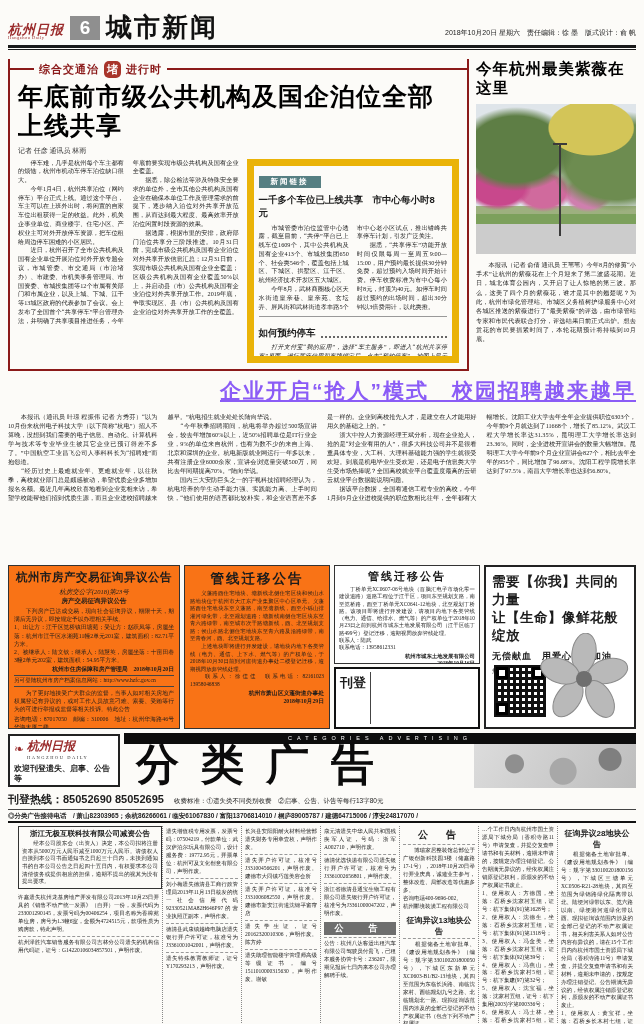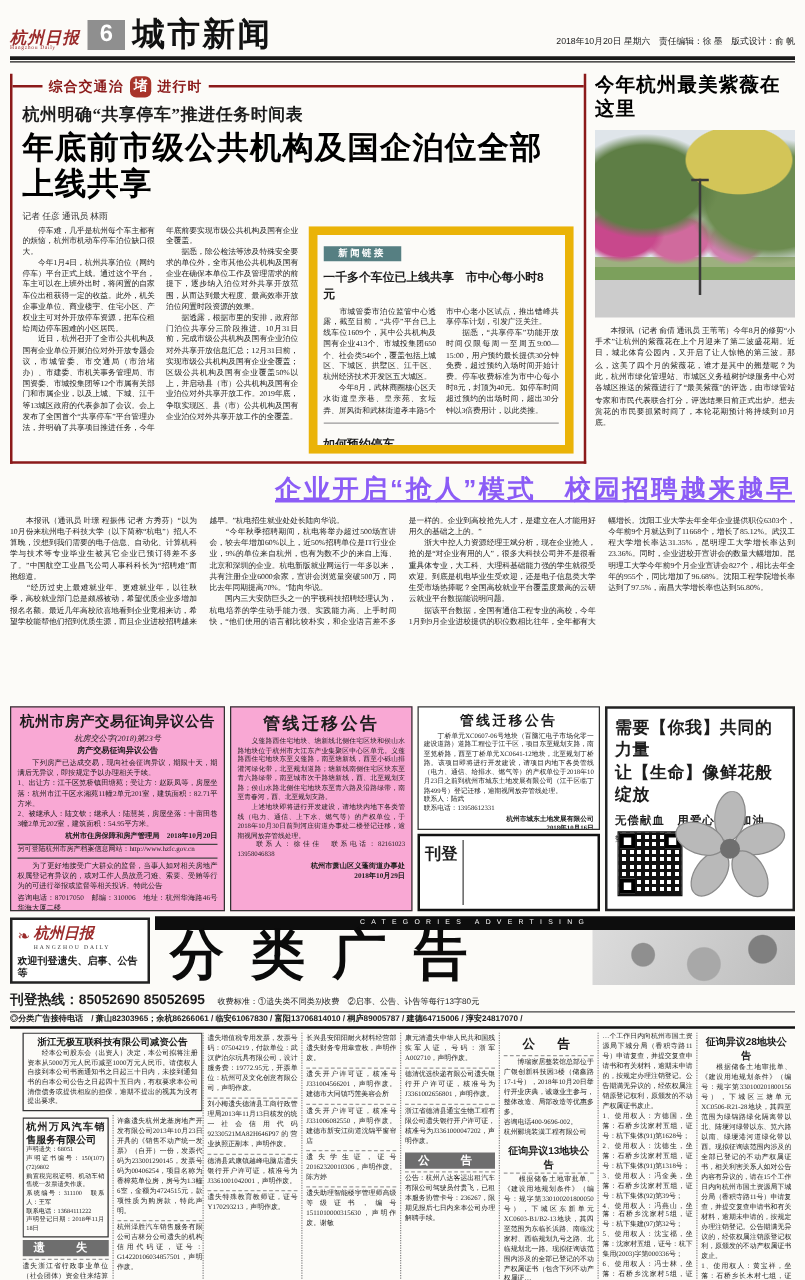--- a/index.html
+++ b/index.html
@@ -66,21 +66,21 @@
 
   
   .recruit{margin-top:6px;height:184px;display:flex;flex-direction:column;}
   .rc-headline{text-align:right;font:900 21px "Liberation Sans","DejaVu Sans",sans-serif;
                letter-spacing:2px;color:#8b5cf6;text-decoration:underline;}
   .rc-body{margin-top:8px;flex:1;column-count:4;column-gap:10px;font-size:6.2px;line-height:1.45;
            text-align:justify;overflow:hidden;white-space:pre-line;}
 
   
   .notices{display:flex;gap:4px;margin-top:4px;height:164px;}
-  .nt-box{border:1px solid #333;background:#f9a8d4;padding:4px 5px;overflow:hidden;font-size:5.8px;line-height:1.4;}
+  .nt-box{border:1px solid #333;background:#f97316;padding:4px 5px;overflow:hidden;font-size:5.8px;line-height:1.4;}
   .nt-housing{width:172px;}
   .nt-h-title{font:bold 11.5px "Liberation Sans",sans-serif;text-align:center;letter-spacing:.5px;}
   .nt-h-doc{text-align:center;font-size:6.5px;font-style:italic;margin-top:2px;}
   .nt-h-sub{text-align:center;font-size:6.5px;font-weight:bold;}
   .nt-body{text-align:justify;margin-top:2px;white-space:pre-line;}
   .nt-sig{text-align:right;font-weight:bold;margin-top:1px;}
   .nt-link{border-top:1px solid #444;border-bottom:1px solid #444;margin-top:2px;padding:1px 0;font-size:5.6px;}
   .nt-pipe{width:146px;display:flex;flex-direction:column;}
   .nt-p-title{font:bold 13.5px "Liberation Sans",sans-serif;text-align:center;letter-spacing:2px;}
   .nt-stack{width:146px;display:flex;flex-direction:column;gap:3px;}
@@ -170,21 +170,20 @@
   <div class="top-row">
 
     <article class="lead-frame">
       <div class="kicker">
         <span class="kline l"></span>
         <span class="ktext">综合交通治</span>
         <span class="kbadge">堵</span>
         <span class="ktext">进行时</span>
         <span class="kline r"></span>
       </div>
-      <div class="lead-sub">杭州明确“共享停车”推进任务时间表</div>
       <h1 class="lead-headline" style="margin:3px 0 0;">年底前市级公共机构及国企泊位全部上线共享</h1>
       <div class="lead-byline">记者 任彦 通讯员 林雨</div>
       <div class="lead-cols">
         <div class="lead-body">　　停车难，几乎是杭州每个车主都有的烦恼，杭州市机动车停车泊位缺口很大。
 　　今年1月4日，杭州共享泊位（网约停车）平台正式上线。通过这个平台，车主可以在上班外出时，将闲置的自家车位出租获得一定的收益。此外，机关企事业单位、商业楼宇、住宅小区、产权业主可对外开放停车资源，把车位租给周边停车困难的小区居民。
 　　近日，杭州召开了全市公共机构及国有企业单位开展泊位对外开放专题会议，市城管委、市交通局（市治堵办）、市建委、市机关事务管理局、市国资委、市城投集团等12个市属有关部门和市属企业，以及上城、下城、江干等13城区政府的代表参加了会议。会上发布了全国首个“共享停车”平台管理办法，并明确了共享项目推进任务，今年年底前要实现市级公共机构及国有企业全覆盖。
 　　据悉，除公检法等涉及特殊安全要求的单位外，全市其他公共机构及国有企业在确保本单位工作及管理需求的前提下，逐步纳入泊位对外共享开放范围，从而达到最大程度、最高效率开放泊位闲置时段资源的效果。
 　　据透露，根据市里的安排，政府部门泊位共享分三阶段推进。10月31日前，完成市级公共机构及国有企业泊位对外共享开放信息汇总；12月31日前，实现市级公共机构及国有企业全覆盖；区级公共机构及国有企业覆盖50%以上，并启动县（市）公共机构及国有企业泊位对外共享开放工作。2019年底，争取实现区、县（市）公共机构及国有企业泊位对外共享开放工作的全覆盖。</div>
         <aside class="news-link">
           <div class="nl-tag">新闻链接</div>
@@ -305,33 +304,20 @@
 
     <div class="cls-cols">
 
       <div class="cls-col cls-group1">
         <div class="cap-box">
           <div class="cap-title">浙江无极互联科技有限公司减资公告</div>
           <div>　　经本公司股东会（出资人）决定，本公司拟将注册资本从5000万元人民币减至1000万元人民币。请债权人自接到本公司书面通知书之日起三十日内，未接到通知书的自本公司公告之日起四十五日内，有权要求本公司清偿债务或提供相应的担保，逾期不提出的视其为没有提出要求。</div>
         </div>
         <div class="sub2">
           <div class="cls-col">
-            <div class="co-box">
-              <div class="co-name">杭州万风汽车销售服务有限公司</div>
-              <div class="co-lines">声明遗失：68051
-声明证书编号：150(107)(72)9802
-购置税完税证明、机动车销售统一发票遗失作废。
-系统编号：311100　联系人：王军
-联系电话：13684111222
-声明登记日期：2018年11月18日</div>
-            </div>
-            <div class="lost-bar">遗　失</div>
-            <div class="item">遗失浙江省行政事业单位（社会团体）资金往来结算票据，号码：1654366625，特此声明。杭州望海潮建设有限公司</div>
-          </div>
-          <div class="cls-col">
             <div class="item">许鑫遗失杭州龙基房地产开发有限公司2013年10月23日开具的《销售不动产统一发票》（自开）一份，发票代码为233001290145，发票号码为00406254，项目名称为香樟苑单位房，房号为1.3幢6室，金额为4724515元，款项性质为购房款，特此声明。</div>
             <div class="item">杭州泽胜汽车销售服务有限公司吉林分公司遗失的机构信用代码证，证号：G14220106034857501，声明作废。</div>
           </div>
         </div>
       </div>
 
       <div class="cls-col">
         <div class="item">遗失增值税专用发票，发票号码：07504219，付款单位：武汉萨泊尔玩具有限公司，设计服务费：19772.95元，开票单位：杭州可及文化创意有限公司，声明作废。</div>
         <div class="item">刘小梅遗失德清县工商行政管理局2013年11月13日核发的统一社会信用代码92330521MA82H646P97的营业执照正副本，声明作废。</div>
         <div class="item">德清县武康镇越峰电脑店遗失银行开户许可证，核准号为J3361001042001，声明作废。</div>

